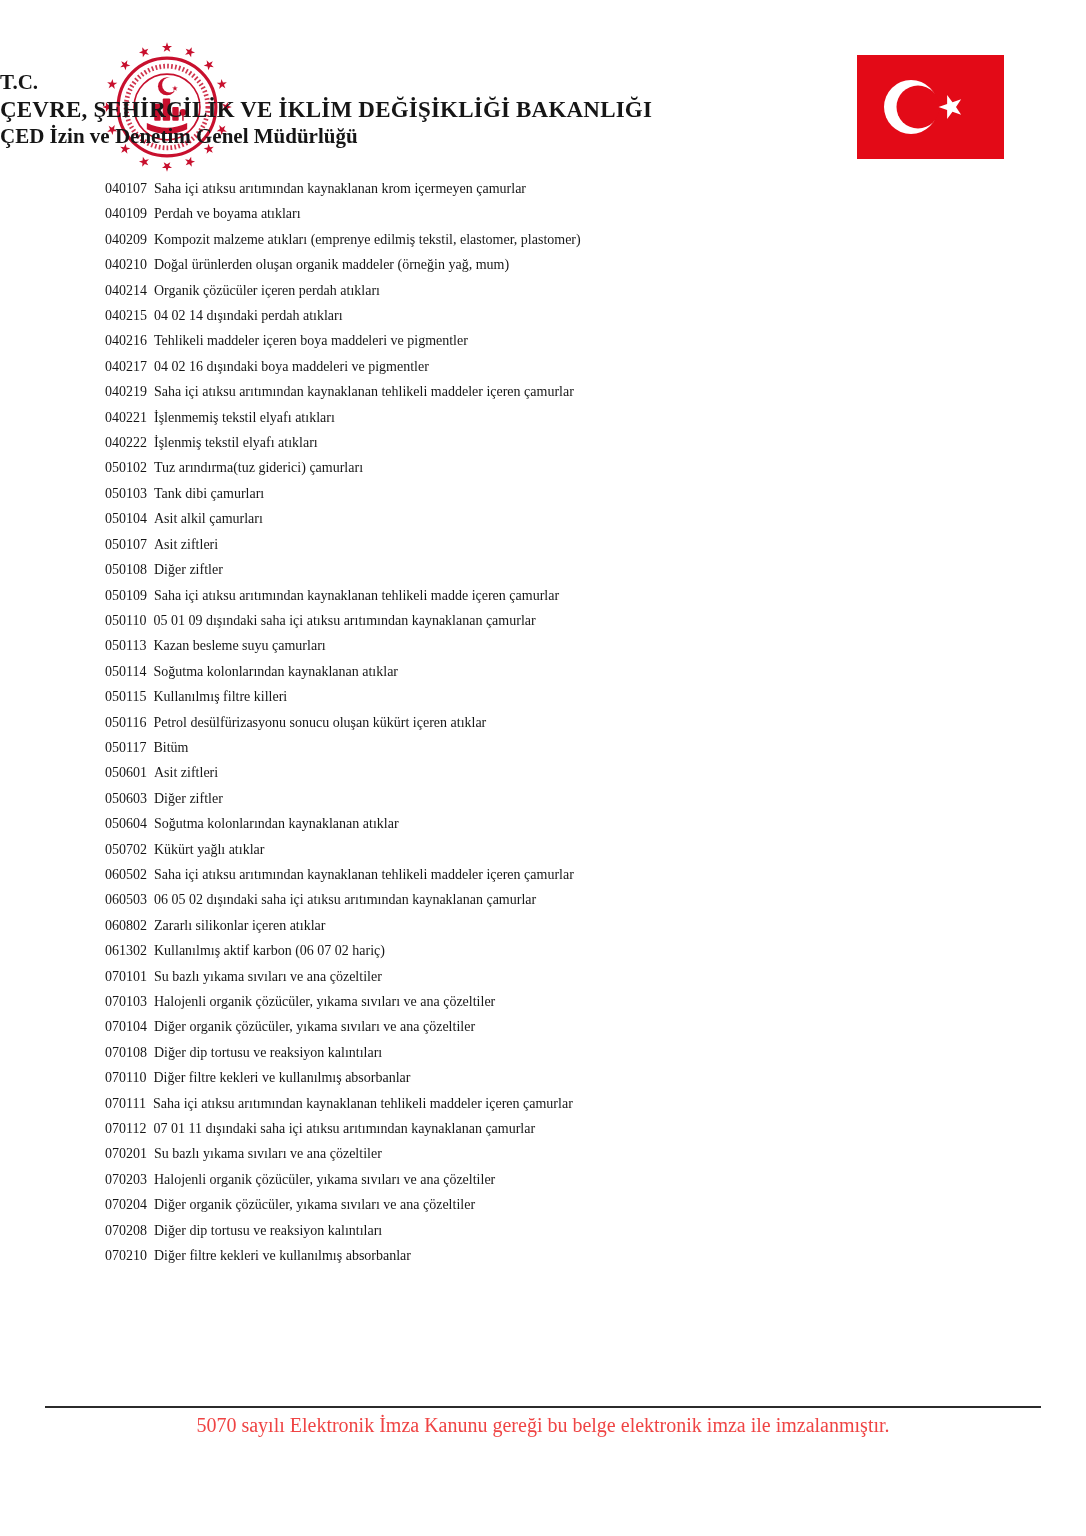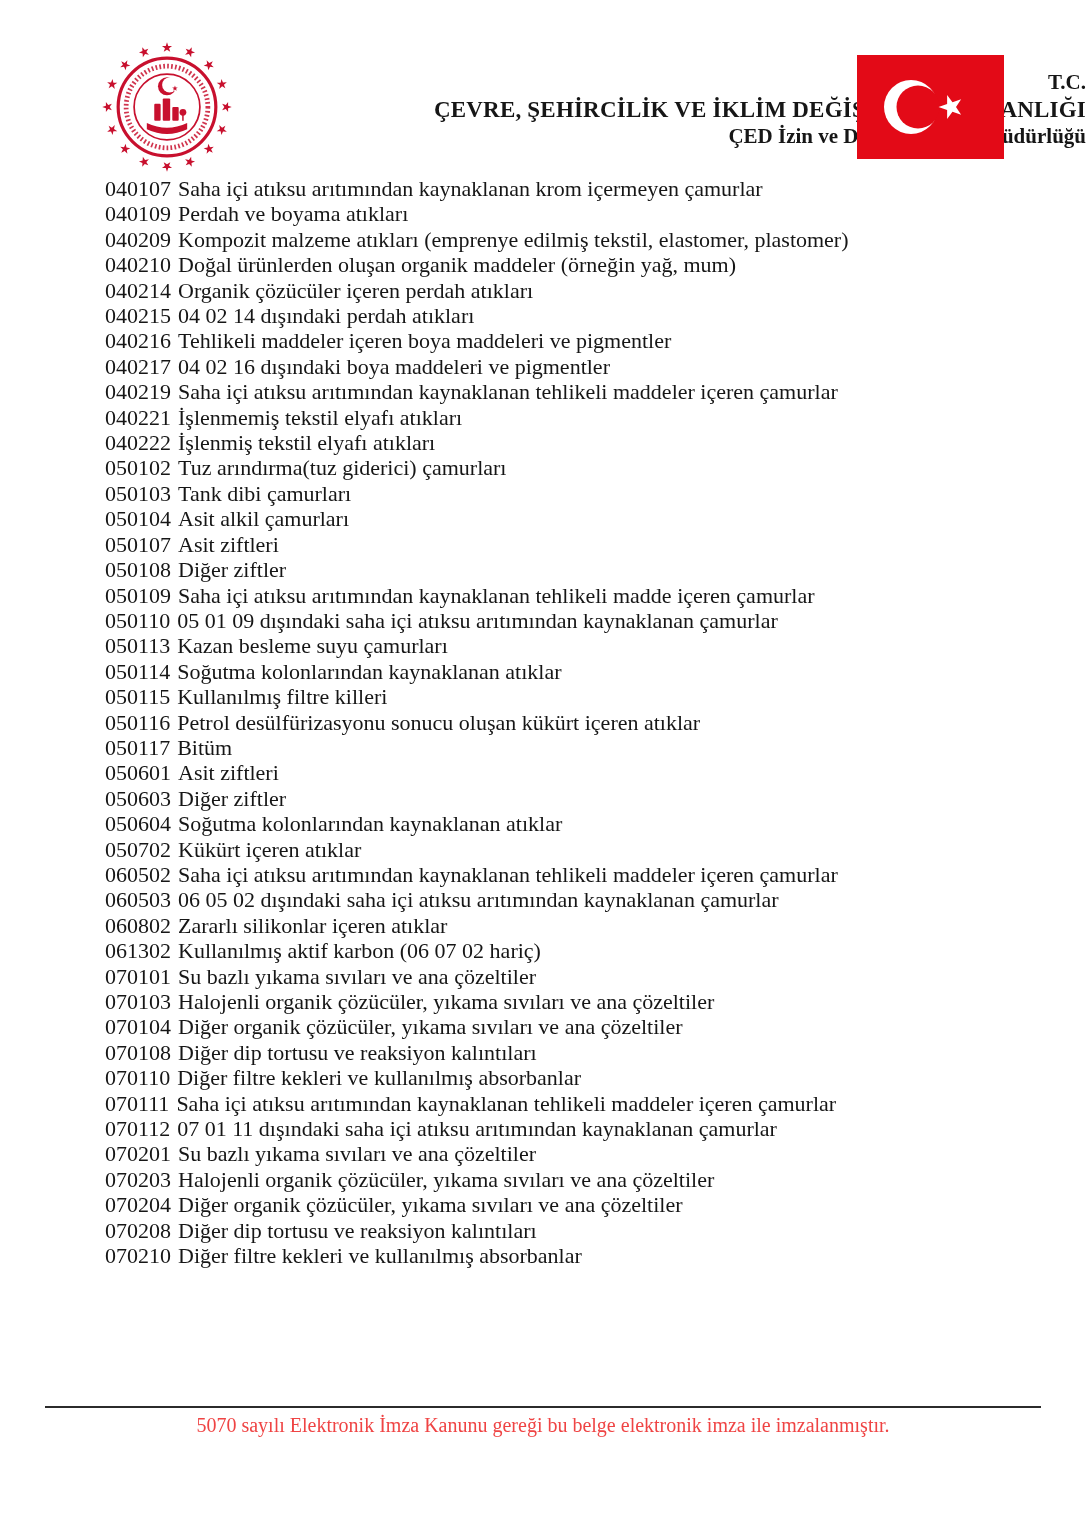--- a/index.html
+++ b/index.html
@@ -9,29 +9,29 @@
     background:#ffffff;
     font-family:"Liberation Serif","DejaVu Serif",serif;
     color:#161616;
     overflow:hidden;
   }
   
   .seal{position:absolute;left:98px;top:38px;width:138px;height:138px;}
   .flag{position:absolute;left:857px;top:55px;width:147px;height:104px;}
   .header-text{
     position:absolute;left:0;top:70px;width:100%;
-    text-align:right;font-weight:bold;line-height:1.22;
+    text-align:left;font-weight:bold;line-height:1.22;
   }
   .hdr-country{font-size:21px;}
   .hdr-ministry{font-size:23px;letter-spacing:0.2px;}
   .hdr-department{font-size:21px;}
   
   .waste-list{
     position:absolute;left:105px;top:176px;right:30px;
-    font-size:22px;line-height:25.4px;
+    font-size:14px;line-height:25.4px;
   }
   .waste-row{white-space:nowrap;}
   .waste-code{margin-right:7px;}
   
   .footer-divider{
     position:absolute;left:45px;right:45px;top:1406px;
     border-top:2px solid #2b2b2b;height:0;
   }
   .esign-note{
     position:absolute;left:0;top:1414px;width:100%;
@@ -144,21 +144,21 @@
     <div class="waste-row"><span class="waste-code">050116</span><span class="waste-desc">Petrol desülfürizasyonu sonucu oluşan kükürt içeren atıklar</span></div>
 
     <div class="waste-row"><span class="waste-code">050117</span><span class="waste-desc">Bitüm</span></div>
 
     <div class="waste-row"><span class="waste-code">050601</span><span class="waste-desc">Asit ziftleri</span></div>
 
     <div class="waste-row"><span class="waste-code">050603</span><span class="waste-desc">Diğer ziftler</span></div>
 
     <div class="waste-row"><span class="waste-code">050604</span><span class="waste-desc">Soğutma kolonlarından kaynaklanan atıklar</span></div>
 
-    <div class="waste-row"><span class="waste-code">050702</span><span class="waste-desc">Kükürt içeren atıklar</span></div>
+    <div class="waste-row"><span class="waste-code">050702</span><span class="waste-desc">Kükürt yağlı atıklar</span></div>
 
     <div class="waste-row"><span class="waste-code">060502</span><span class="waste-desc">Saha içi atıksu arıtımından kaynaklanan tehlikeli maddeler içeren çamurlar</span></div>
 
     <div class="waste-row"><span class="waste-code">060503</span><span class="waste-desc">06 05 02 dışındaki saha içi atıksu arıtımından kaynaklanan çamurlar</span></div>
 
     <div class="waste-row"><span class="waste-code">060802</span><span class="waste-desc">Zararlı silikonlar içeren atıklar</span></div>
 
     <div class="waste-row"><span class="waste-code">061302</span><span class="waste-desc">Kullanılmış aktif karbon (06 07 02 hariç)</span></div>
 
 

